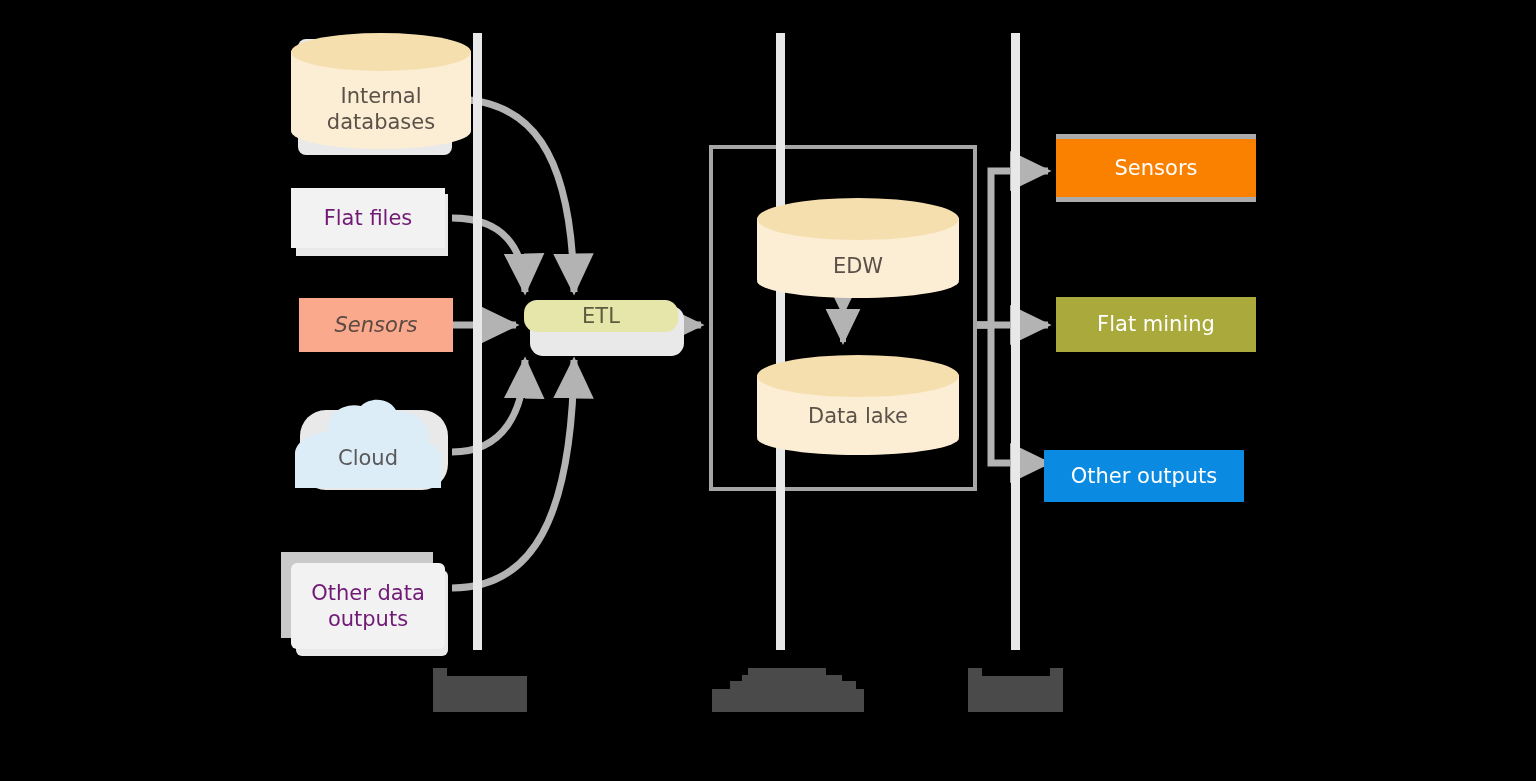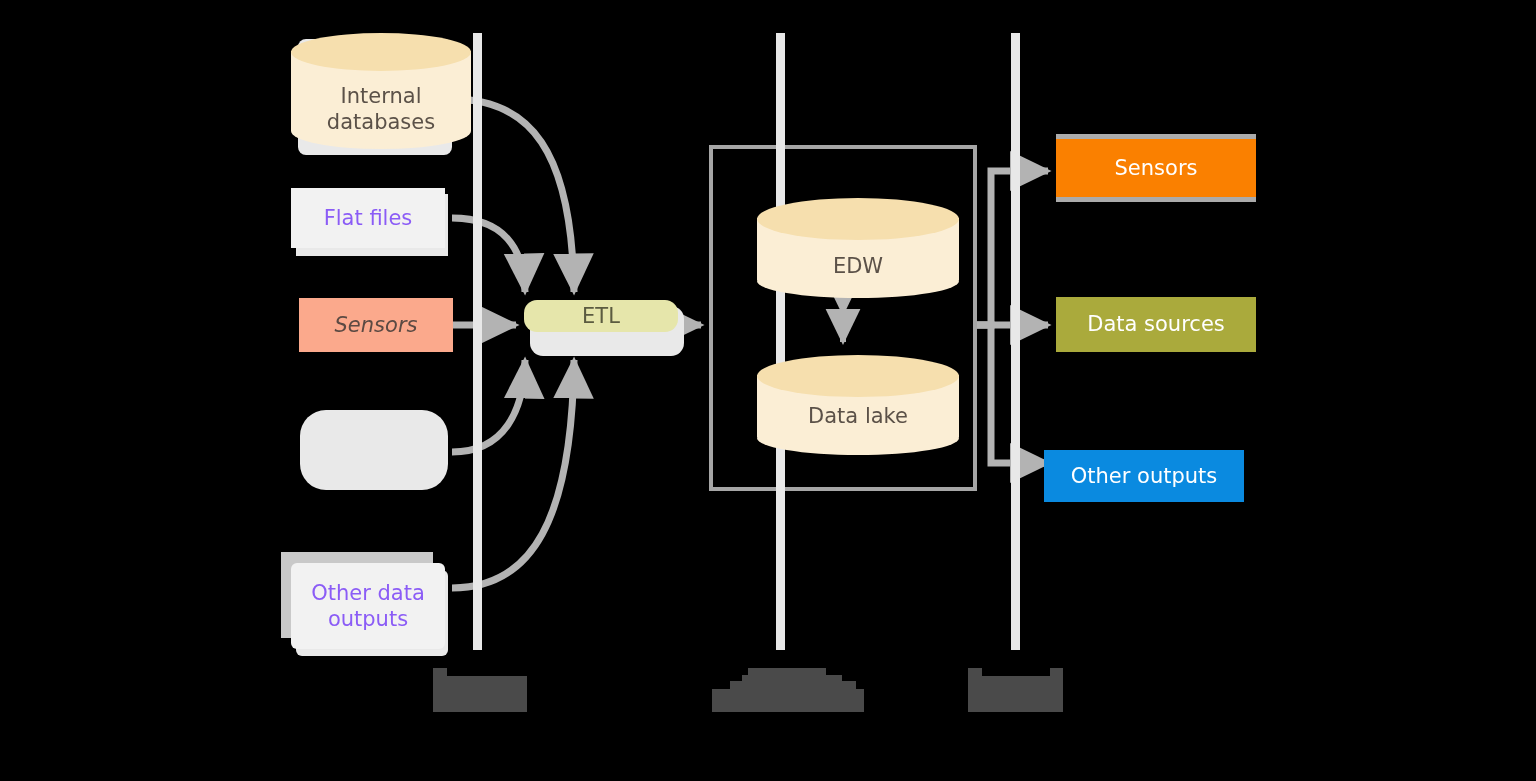--- a/index.html
+++ b/index.html
@@ -34,21 +34,21 @@
   }
   .node-label {
     position: relative;
     z-index: 3;
     white-space: pre-line;
   }
 
   
   .box-plain {
     background: #f2f2f2;
-    color: #8b5cf6;
+    color: #701a75;
     font-size: 21px;
   }
   .box-sensors {
     background: #fba98c;
     color: #5b4a43;
     font-size: 21px;
   }
 
   
   .cyl {
@@ -195,20 +195,28 @@
   </div>
 
   <div class="node box-plain" style="left:291px; top:188px; width:154px; height:60px;">
     <span class="node-label">Flat files</span>
   </div>
 
   <div class="node box-sensors" style="left:299px; top:298px; width:154px; height:54px;font-style:italic;">
     <span class="node-label">Sensors</span>
   </div>
 
+  <div style="position:absolute; left:291px; top:398px; width:154px; height:96px; z-index:5;">
+    <svg width="154" height="96" viewBox="0 0 154 96" xmlns="http://www.w3.org/2000/svg" style="position:absolute; left:0; top:0;">
+      <path fill="#ddedf8" d="M36,34 C36,16 52,4 70,8 C80,-2 100,0 106,14
+                               C126,12 140,26 138,44 L150,54 L150,90 L4,90
+                               L4,56 C4,44 20,34 36,34 Z"></path>
+    </svg>
+    <div class="cloud-label" style="top:48px;">Cloud</div>
+  </div>
 
   <div class="node box-plain" style="left:291px; top:563px; width:154px; height:86px; border-radius:6px;">
     <span class="node-label">Other data
 outputs</span>
   </div>
 
   <div class="node box-etl" style="left:524px; top:300px; width:154px; height:32px;">
     <span class="node-label">ETL</span>
   </div>
 
@@ -224,21 +232,21 @@
     <div class="cyl-bottom" style="top:66px; height:34px;"></div>
     <div class="cyl-top" style="height:42px;"></div>
     <div class="cyl-label" style="top:48px;">Data lake</div>
   </div>
 
   <div class="node box-out" style="left:1056px; top:139px; width:200px; height:58px; background:#fa8000;">
     <span class="node-label">Sensors</span>
   </div>
 
   <div class="node box-out" style="left:1056px; top:297px; width:200px; height:55px; background:#aaaa3c;">
-    <span class="node-label">Data sources</span>
+    <span class="node-label">Flat mining</span>
   </div>
 
   <div class="node box-out" style="left:1044px; top:450px; width:200px; height:52px; background:#0a8ae0;">
     <span class="node-label">Other outputs</span>
   </div>
 
   <div style="position:absolute; left:433px; top:668px; width:94px; height:44px; z-index:6;">
     <div class="redaction" style="left:0px; top:8px; width:94px; height:36px;"></div>
     <div class="redaction" style="left:0px; top:0px; width:14px; height:12px;"></div>
   </div>

